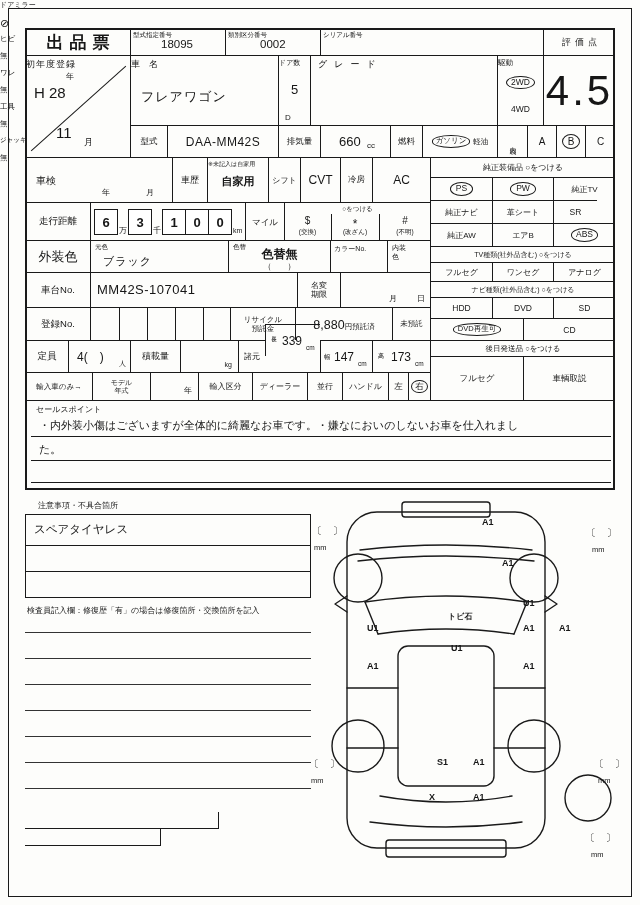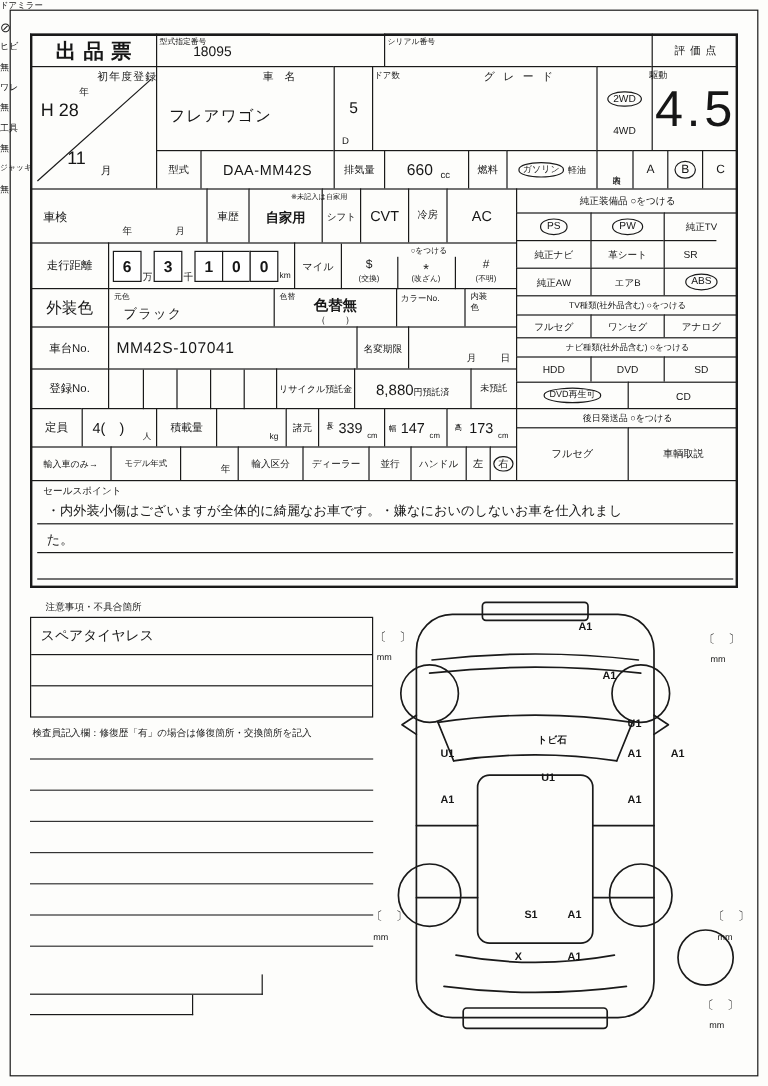--- a/index.html
+++ b/index.html
@@ -1,46 +1,50 @@
 <!DOCTYPE html>
 <html><head>
 <meta charset="utf-8">
 <style>
   * { box-sizing: border-box; }
   html,body { margin:0; padding:0; }
   body { font-family:"Liberation Sans","DejaVu Sans",sans-serif; background:#fff; color:#161616; }
   #sheet { position:relative; width:640px; height:905px; background:#fdfdfb; overflow:hidden; }
   .cell { position:absolute; border-left:1px solid #1a1a1a; border-top:1px solid #1a1a1a; }
   .ctr { display:flex; align-items:center; justify-content:center; text-align:center; }
-  .col { display:flex; flex-direction:row; align-items:center; justify-content:center; text-align:center; }
+  .col { display:flex; flex-direction:column; align-items:center; justify-content:center; text-align:center; }
   .a { position:absolute; }
   .circ { border:1.3px solid #1a1a1a; border-radius:50%; display:inline-block; padding:0 4px; line-height:1.35; }
   .box { position:absolute; border:1px solid #1a1a1a; display:flex; align-items:center; justify-content:center; font-size:13px; font-weight:600; background:#fff; }
   .vline { position:absolute; width:1px; background:#1a1a1a; }
   .hline { position:absolute; height:1px; background:#1a1a1a; }
   .mark { position:absolute; font-size:9px; font-weight:600; }
   .brk { position:absolute; font-size:10px; letter-spacing:4px; }
   .mmu { position:absolute; font-size:7.5px; }
   .vert { writing-mode:vertical-rl; letter-spacing:1px; }
-  .tlab { position:absolute; top:2px; left:0; width:100%; text-align:center;margin-left:28px; }
+  .tlab { position:absolute; top:2px; left:0; width:100%; text-align:left; }
 </style>
 </head>
 <body>
 
 <div id="sheet">
 
   <div class="a" style="left:8px;top:8px;width:624px;height:889px;border:1px solid #1a1a1a"></div>
   <div class="a" style="left:25px;top:28px;width:590px;height:462px;border:2px solid #1a1a1a"></div>
 
   <div class="cell ctr" style="left:25px;top:28px;width:105px;height:27px">
     <span style="font-size:17px;font-weight:bold;letter-spacing:6px;text-indent:6px">出品票</span>
   </div>
   <div class="cell" style="left:130px;top:28px;width:95px;height:27px">
     <span class="a" style="left:2px;top:2px;font-size:6.5px">型式指定番号</span>
     <span class="a" style="left:30px;top:9px;font-size:11.5px">18095</span>
+  </div>
+  <div class="cell" style="left:225px;top:28px;width:95px;height:27px">
+    <span class="a" style="left:2px;top:2px;font-size:6.5px">類別区分番号</span>
+    <span class="a" style="left:34px;top:9px;font-size:11.5px">0002</span>
   </div>
   <div class="cell" style="left:320px;top:28px;width:223px;height:27px">
     <span class="a" style="left:2px;top:2px;font-size:6.5px">シリアル番号</span>
   </div>
   <div class="cell ctr" style="left:543px;top:28px;width:72px;height:27px">
     <span style="font-size:9px;letter-spacing:4px;text-indent:4px">評価点</span>
   </div>
 
   <div class="cell" style="left:25px;top:55px;width:105px;height:102px">
     <span class="tlab" style="font-size:9px;letter-spacing:1px">初年度登録</span>
@@ -221,21 +225,21 @@
   </div>
   <div class="cell ctr" style="left:130px;top:340px;width:50px;height:32px">
     <span style="font-size:9px">積載量</span>
   </div>
   <div class="cell" style="left:180px;top:340px;width:58px;height:32px">
     <span class="a" style="right:6px;bottom:4px;font-size:7px">kg</span>
   </div>
   <div class="cell ctr" style="left:238px;top:340px;width:27px;height:32px">
     <span style="font-size:8px">諸元</span>
   </div>
-  <div class="cell" style="left:265px;top:340px;width:55px;height:32px">
+  <div class="cell" style="left:265px;top:324px;width:55px;height:32px">
     <span class="vert a" style="left:3px;top:6px;font-size:6px">長さ</span>
     <span class="a" style="left:16px;top:9px;font-size:12px">339</span>
     <span class="a" style="left:40px;bottom:5px;font-size:6.5px">cm</span>
   </div>
   <div class="cell" style="left:320px;top:340px;width:52px;height:32px">
     <span class="a" style="left:3px;top:12px;font-size:6.5px">幅</span>
     <span class="a" style="left:13px;top:9px;font-size:12px">147</span>
     <span class="a" style="left:37px;bottom:5px;font-size:6.5px">cm</span>
   </div>
   <div class="cell" style="left:372px;top:340px;width:58px;height:32px">

